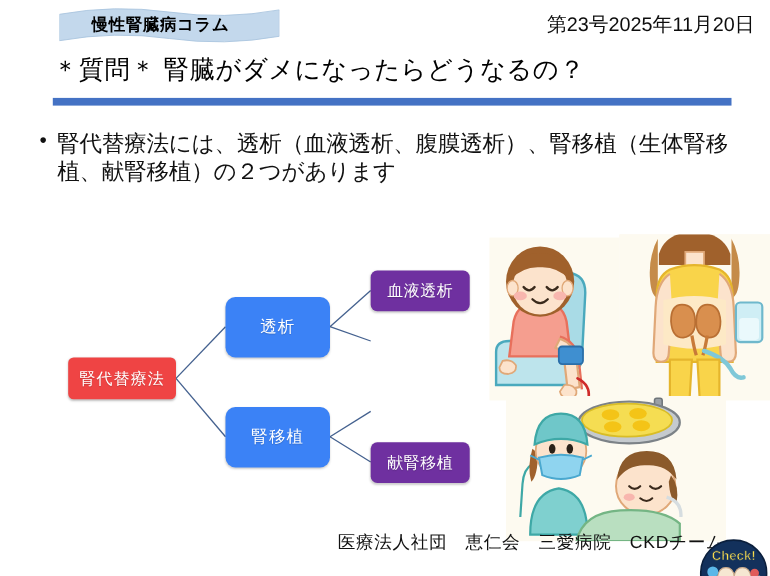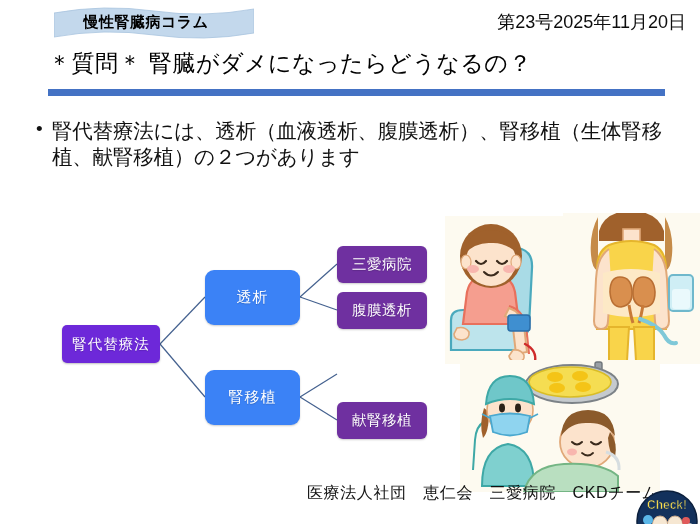--- a/index.html
+++ b/index.html
@@ -56,21 +56,21 @@
   .chart svg.links{position:absolute;left:0;top:0;width:470px;height:230px;}
   .node{
     position:absolute;box-sizing:border-box;
     display:flex;align-items:center;justify-content:center;
     color:#fff;border-radius:7px;
     font-size:15px;letter-spacing:1px;white-space:nowrap;
     text-shadow:0 1px 1px rgba(0,0,0,.18);
   }
   .node.root{
     left:62px;top:85px;width:98px;height:38px;
-    background:#6d28d9;border-radius:5px;font-size:14.5px;
+    background:#ef4444;border-radius:5px;font-size:14.5px;
     box-shadow:0 1px 2px rgba(0,0,0,.25);
   }
   .node.mid{
     background:#3b82f6;width:95px;height:55px;border-radius:9px;
     box-shadow:0 1px 2px rgba(0,0,0,.2);
   }
   .node.mid.m1{left:205px;top:30px;}
   .node.mid.m2{left:205px;top:130px;}
   .node.leaf{
     background:#6f30a0;width:90px;height:37px;border-radius:6px;
@@ -131,22 +131,21 @@
         <path d="M300,157 L337,134"></path>
         <path d="M300,157 L337,180"></path>
       </g>
     </svg>
 
     <div class="node root">腎代替療法</div>
 
     <div class="node mid m1">透析</div>
     <div class="node mid m2">腎移植</div>
 
-    <div class="node leaf l1">三愛病院</div>
-    <div class="node leaf l2">腹膜透析</div>
+    <div class="node leaf l1">血液透析</div>
     <div class="node leaf l4">献腎移植</div>
   </div>
 
   <div class="illus illus-a">
     <svg viewBox="0 0 118 148">
       <rect width="118" height="148" fill="#fdfaf0"></rect>
 
       <path d="M72,32 q16,2 15,20 l-3,58 q-1,12 -14,12 l-54,0 l0,-18 l45,0 l6,-62 z" fill="#a9dbe6" stroke="#4aa9bd" stroke-width="2.2"></path>
       <path d="M6,104 q0,-10 12,-10 l46,0 q9,0 9,10 l0,30 l-67,0 z" fill="#bde4ec" stroke="#4aa9bd" stroke-width="2.2"></path>
 

